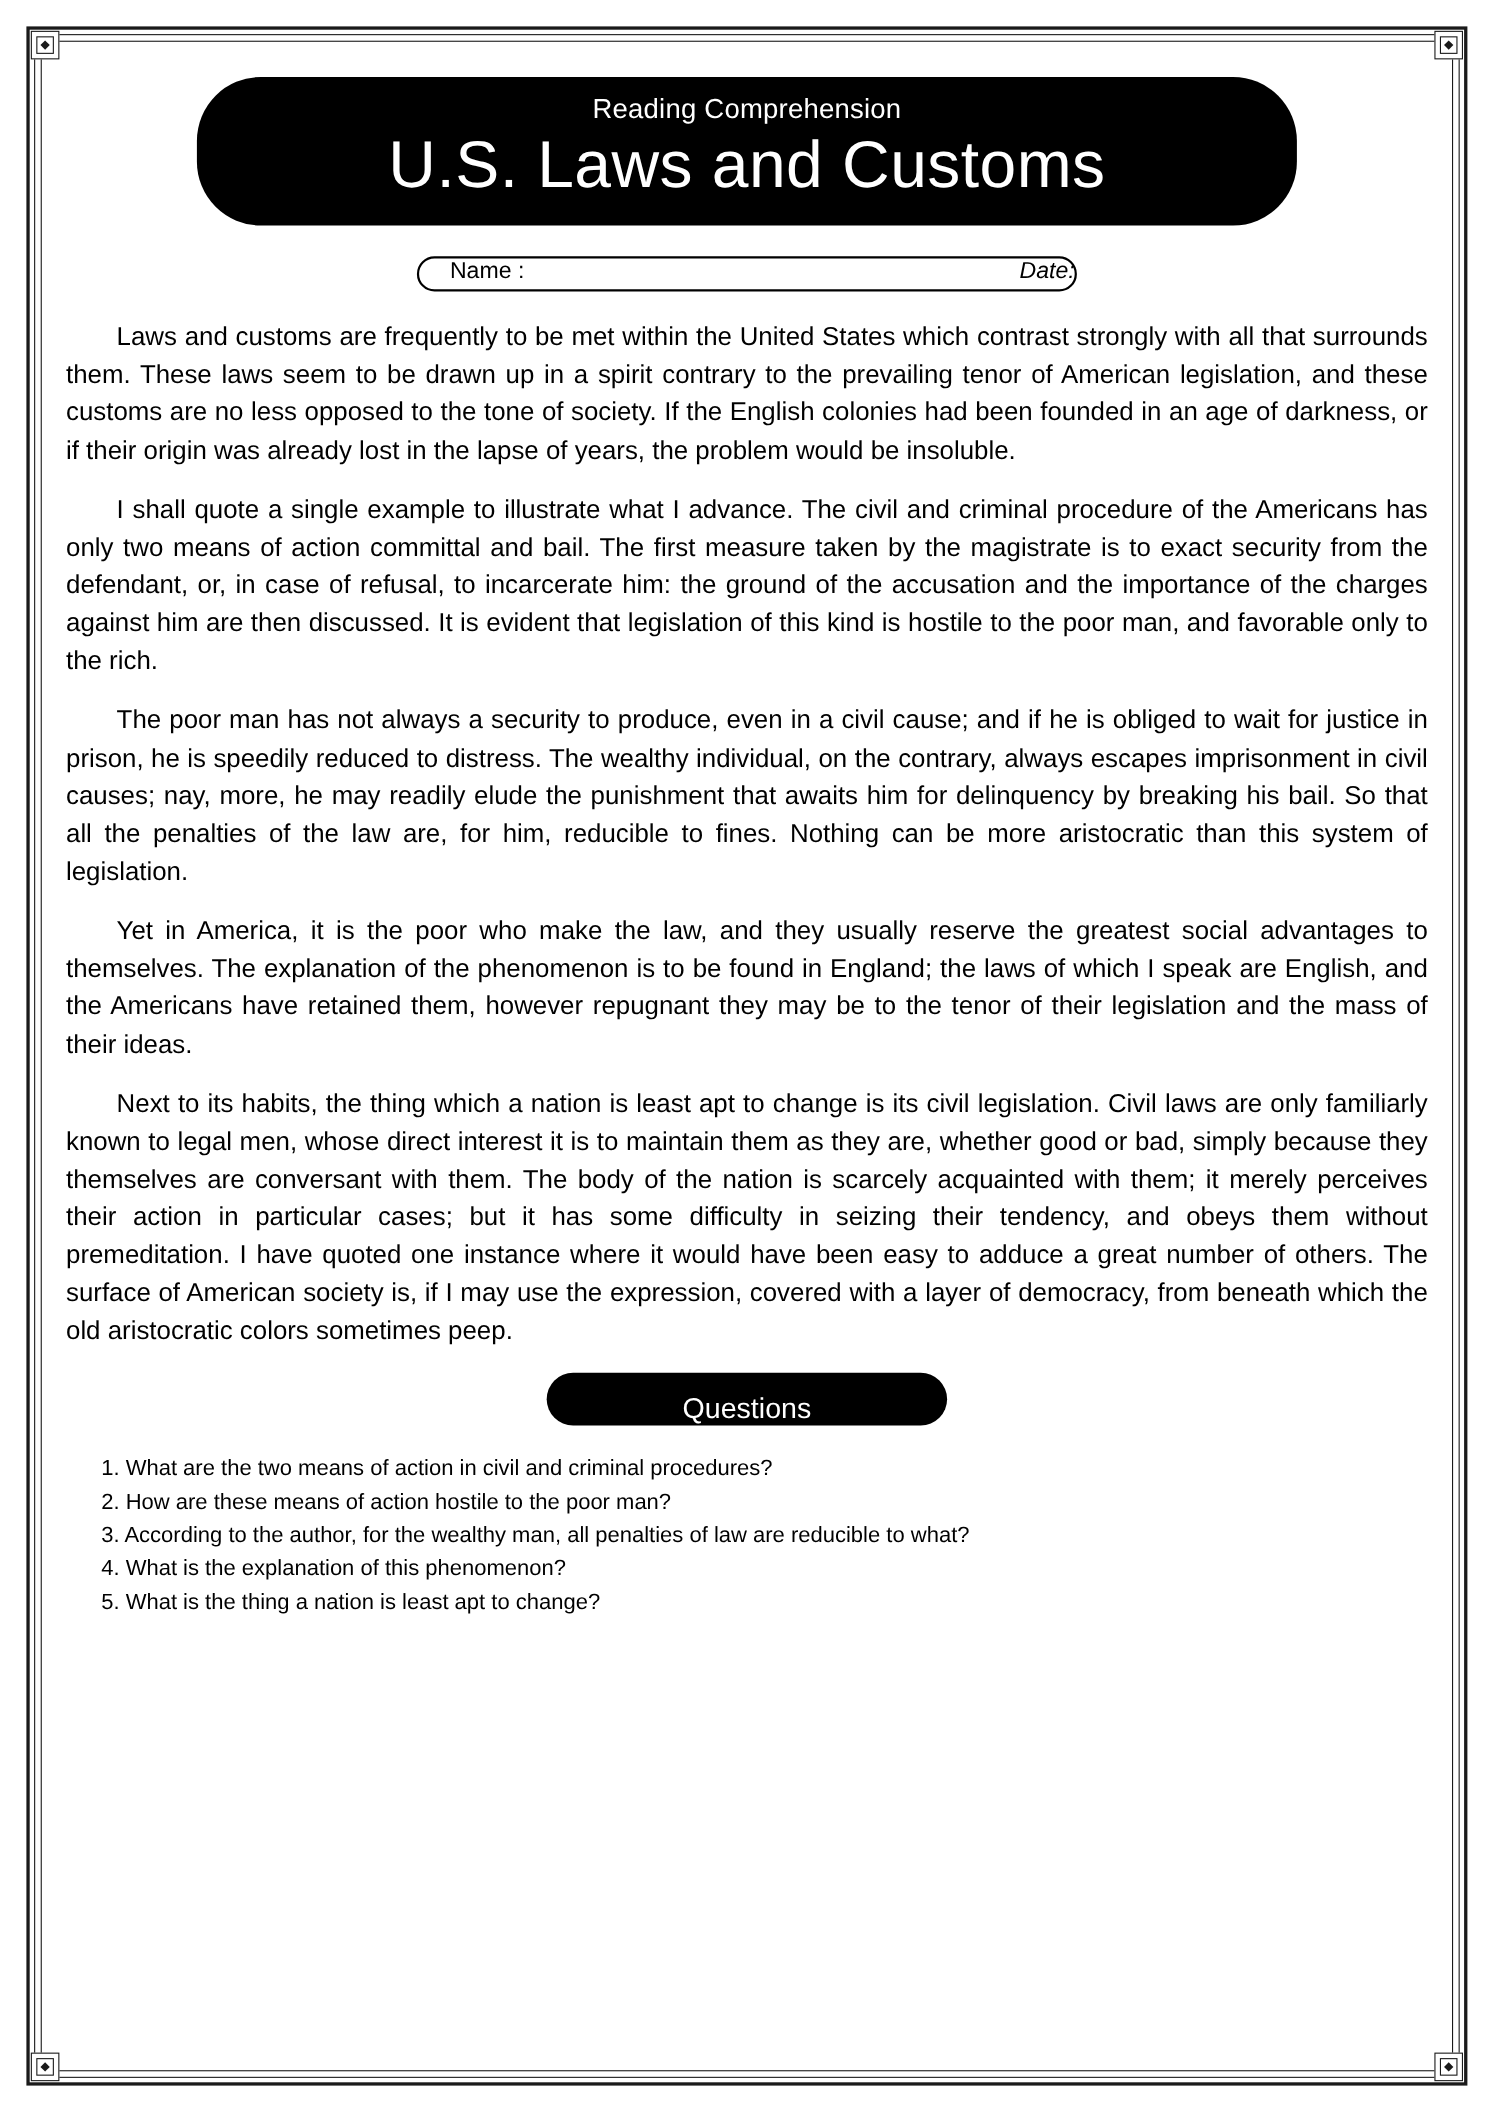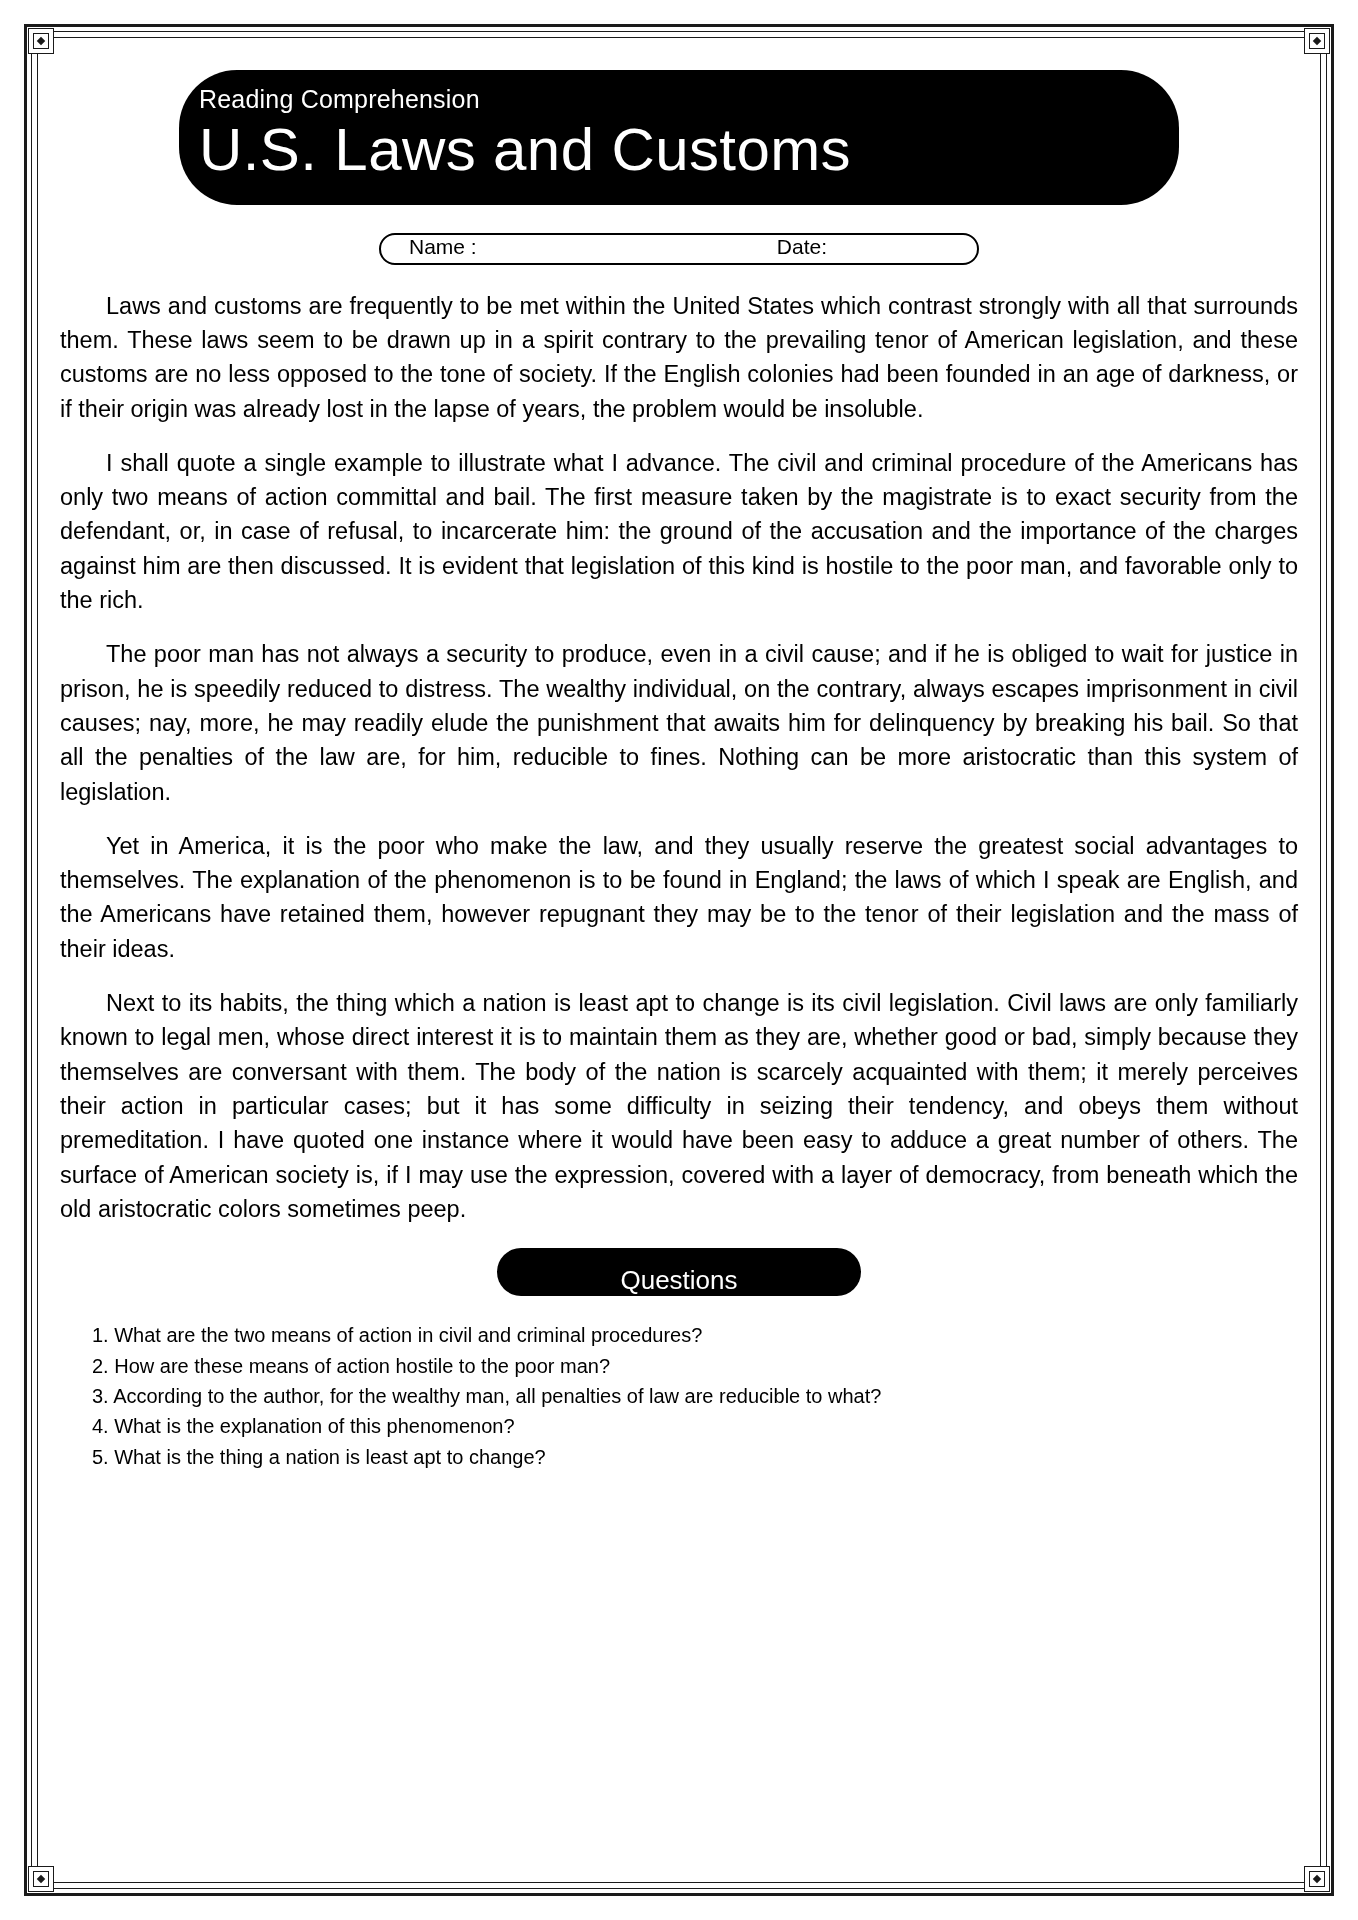--- a/index.html
+++ b/index.html
@@ -95,21 +95,21 @@
   }
 
   
   .title-banner {
     margin: 18px auto 0 auto;
     width: 1000px;
     background: #000000;
     border-radius: 58px;
     padding: 16px 20px 22px 20px;
     box-sizing: border-box;
-    text-align: left;
+    text-align: center;
     color: #ffffff;
   }
   .title-sub {
     font-size: 25px;
     letter-spacing: 0.2px;
     line-height: 1.1;
     margin-bottom: 2px;
   }
   .title-main {
     font-size: 60px;
@@ -127,21 +127,21 @@
     box-sizing: border-box;
     display: flex;
     align-items: flex-start;
     font-size: 21px;
   }
   .namedate .nd-label {
     padding-left: 28px;
   }
   .namedate .nd-date {
     margin-left: auto;
-    padding-right: 150px;
+    font-style: italic;
   }
 
   
   .passage {
     margin-top: 24px;
     font-size: 23.5px;
     line-height: 1.46;
     text-align: justify;
   }
   .passage p {

